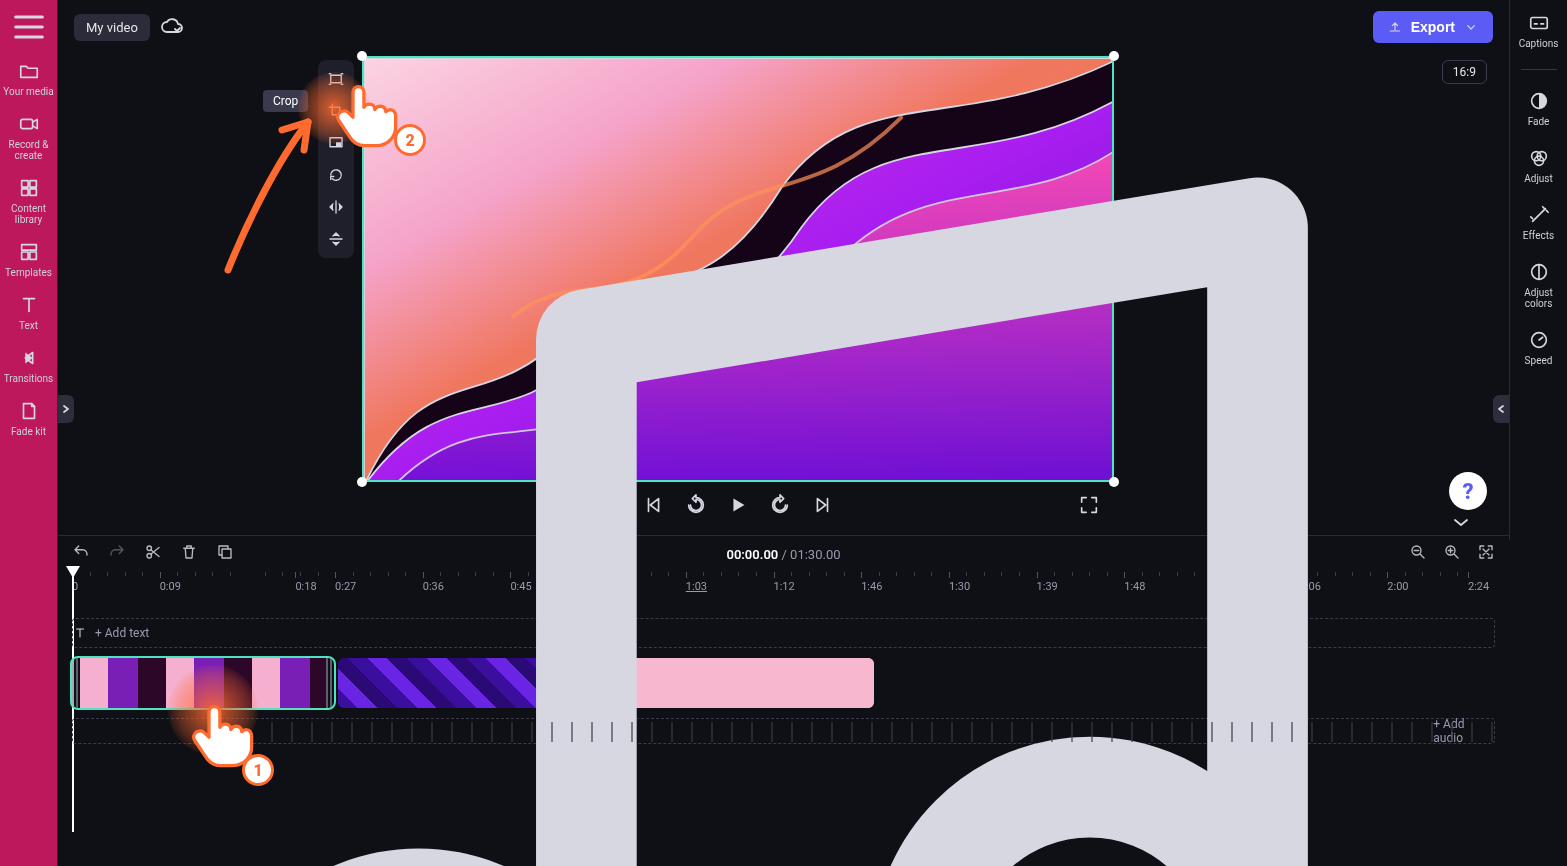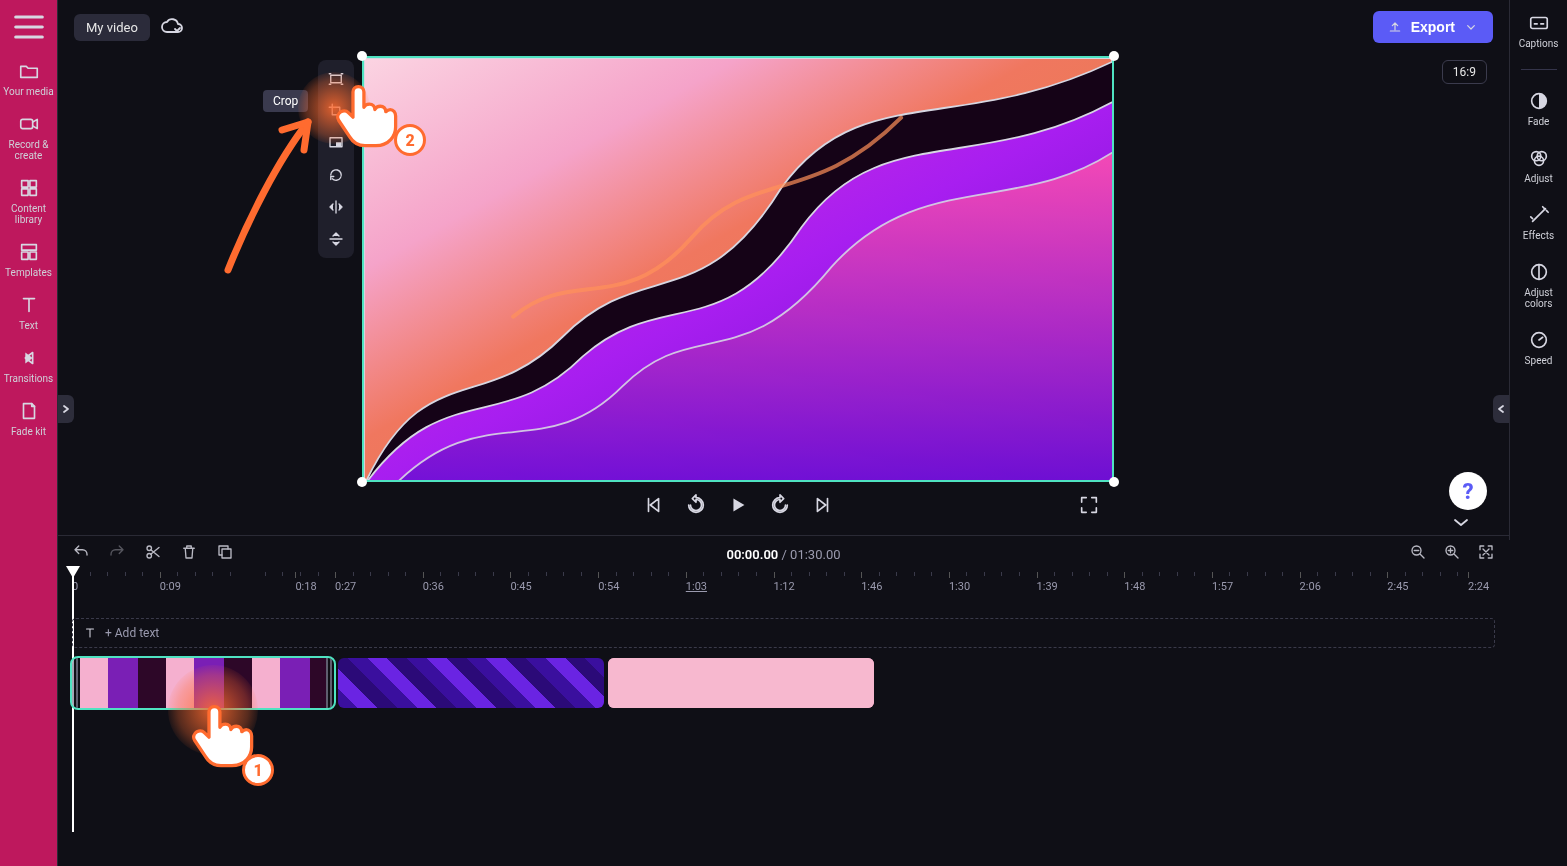--- a/index.html
+++ b/index.html
@@ -78,21 +78,21 @@
 .tl-zoom { margin-left:auto; display:flex; gap:16px; }
 
 .ruler { position:relative; height:26px; margin:0 14px; }
 .ruler .tick { position:absolute; top:0; font-size:11px; color:#9a9aae; display:flex; flex-direction:column; align-items:flex-start; }
 .ruler .tick::before{content:"";display:block;width:1px;height:6px;background:#555; margin-bottom:2px;}
 .ruler .minor { position:absolute; top:0; width:1px; height:4px; background:#3a3a4a; }
 .playhead { position:absolute; left:14px; top:0; width:2px; height:260px; background:#fff; }
 .playhead::before{content:"";position:absolute;left:-6px;top:-6px;width:14px;height:12px;background:#fff;clip-path:polygon(0 0,100% 0,50% 100%);} 
 
 .track-area { margin:20px 14px 0 14px; }
-.track-row { position:relative; height:30px; border:1px dashed #3a3a4a; border-radius:4px; margin-bottom:10px; display:flex; align-items:center; padding-left:10px; gap:8px; color:#9a9aae; font-size:12px; }
+.track-row { position:relative; height:30px; border:1px dashed #3a3a4a; border-radius:4px; margin-bottom:10px; display:flex; align-items:center; gap:8px; color:#9a9aae; font-size:12px; }
 .track-row svg{width:14px;height:14px;}
 .clip-row { position:relative; height:50px; margin-bottom:10px; }
 .clip { position:absolute; top:0; height:50px; border-radius:6px; overflow:hidden; display:flex; }
 .clip.selected { outline:2px solid #4fe3c1; }
 .grip { width:8px; background: repeating-linear-gradient(90deg,#808095 0 2px, transparent 2px 4px); opacity:.7; }
 .clip .thumb { flex:1; }
 .clip1 .thumb{ background: repeating-linear-gradient(90deg, #f5b0cf 0 28px, #7a1fb5 28px 58px, #2d0728 58px 86px); }
 .clip2 .thumb{ background: repeating-linear-gradient(45deg, #3a0f9e 0 14px, #6a24e3 14px 28px, #2b0a78 28px 42px); }
 .clip3 .thumb{ background: radial-gradient(circle at 15% 50%, #f7b8cf 0 28%, transparent 30%), radial-gradient(circle at 40% 50%, #f7b8cf 0 28%, transparent 30%), radial-gradient(circle at 65% 50%, #f7b8cf 0 28%, transparent 30%), radial-gradient(circle at 90% 50%, #f7b8cf 0 28%, transparent 30%), #e892b6; }
 .audio-row { position:relative; height:26px; border:1px dashed #3a3a4a; border-radius:4px; display:flex; align-items:center; padding-left:10px; gap:8px; color:#9a9aae; font-size:12px; }
@@ -462,21 +462,21 @@
         <div class="tick" style="left: 1139.94px;">1:57</div>
         <div class="minor" style="left: 1157.47px;"></div>
         <div class="minor" style="left: 1175.01px;"></div>
         <div class="minor" style="left: 1192.55px;"></div>
         <div class="minor" style="left: 1210.09px;"></div>
         <div class="tick" style="left: 1227.62px;">2:06</div>
         <div class="minor" style="left: 1245.16px;"></div>
         <div class="minor" style="left: 1262.7px;"></div>
         <div class="minor" style="left: 1280.24px;"></div>
         <div class="minor" style="left: 1297.78px;"></div>
-        <div class="tick" style="left: 1315.31px;">2:45</div>
+        <div class="tick" style="left: 1315.31px;">2:00</div>
         <div class="minor" style="left: 1332.85px;"></div>
         <div class="minor" style="left: 1350.39px;"></div>
         <div class="minor" style="left: 1367.92px;"></div>
         <div class="minor" style="left: 1385.46px;"></div>
         <div class="tick" style="left: 1396px;">2:24</div>
       </div>
     <div class="playhead" style="top:36px;"></div>
 
     <div class="track-area">
       <div class="track-row">
@@ -493,20 +493,27 @@
             <div class="grip"></div>
         </div>
         <div class="clip clip2" style="left:266px; width:266px;">
           <div class="thumb"></div>
         </div>
         <div class="clip clip3" style="left:536px; width:266px;">
           <div class="thumb"></div>
         </div>
       </div>
 
+      <div class="audio-row">
+        <svg viewBox="0 0 24 24">
+            <path d="M9 18a3 3 0 11-6 0 3 3 0 016 0zM21 16a3 3 0 11-6 0 3 3 0 016 0zM9 18V5l12-2v13"></path>
+          </svg>
+        <span>+ Add audio</span>
+        <div class="audio-wave"></div>
+      </div>
     </div>
   </div>
 
   <div class="pulse" style="left:168px; top:665px; width:90px; height:90px;"></div>
   <div class="pointer" style="left:186px; top:700px;">
     <svg class="hand" viewBox="0 0 64 64">
       <path d="M26 6c3 0 5 2 5 5v14c1-2 3-3 5-3 3 0 5 2 5 5 1-2 3-3 5-3 3 0 5 2 5 5 1-1 2-2 4-2 3 0 5 3 5 6v10c0 8-6 17-18 17H32c-7 0-11-3-14-8l-10-15c-2-3-1-6 2-8 2-1 5-1 7 1l4 4V11c0-3 2-5 5-5z" fill="#fff" stroke="#ff6b2f" stroke-width="3"></path>
     </svg>
     <div class="num" style="left:56px; top:54px;">1</div>
   </div>

